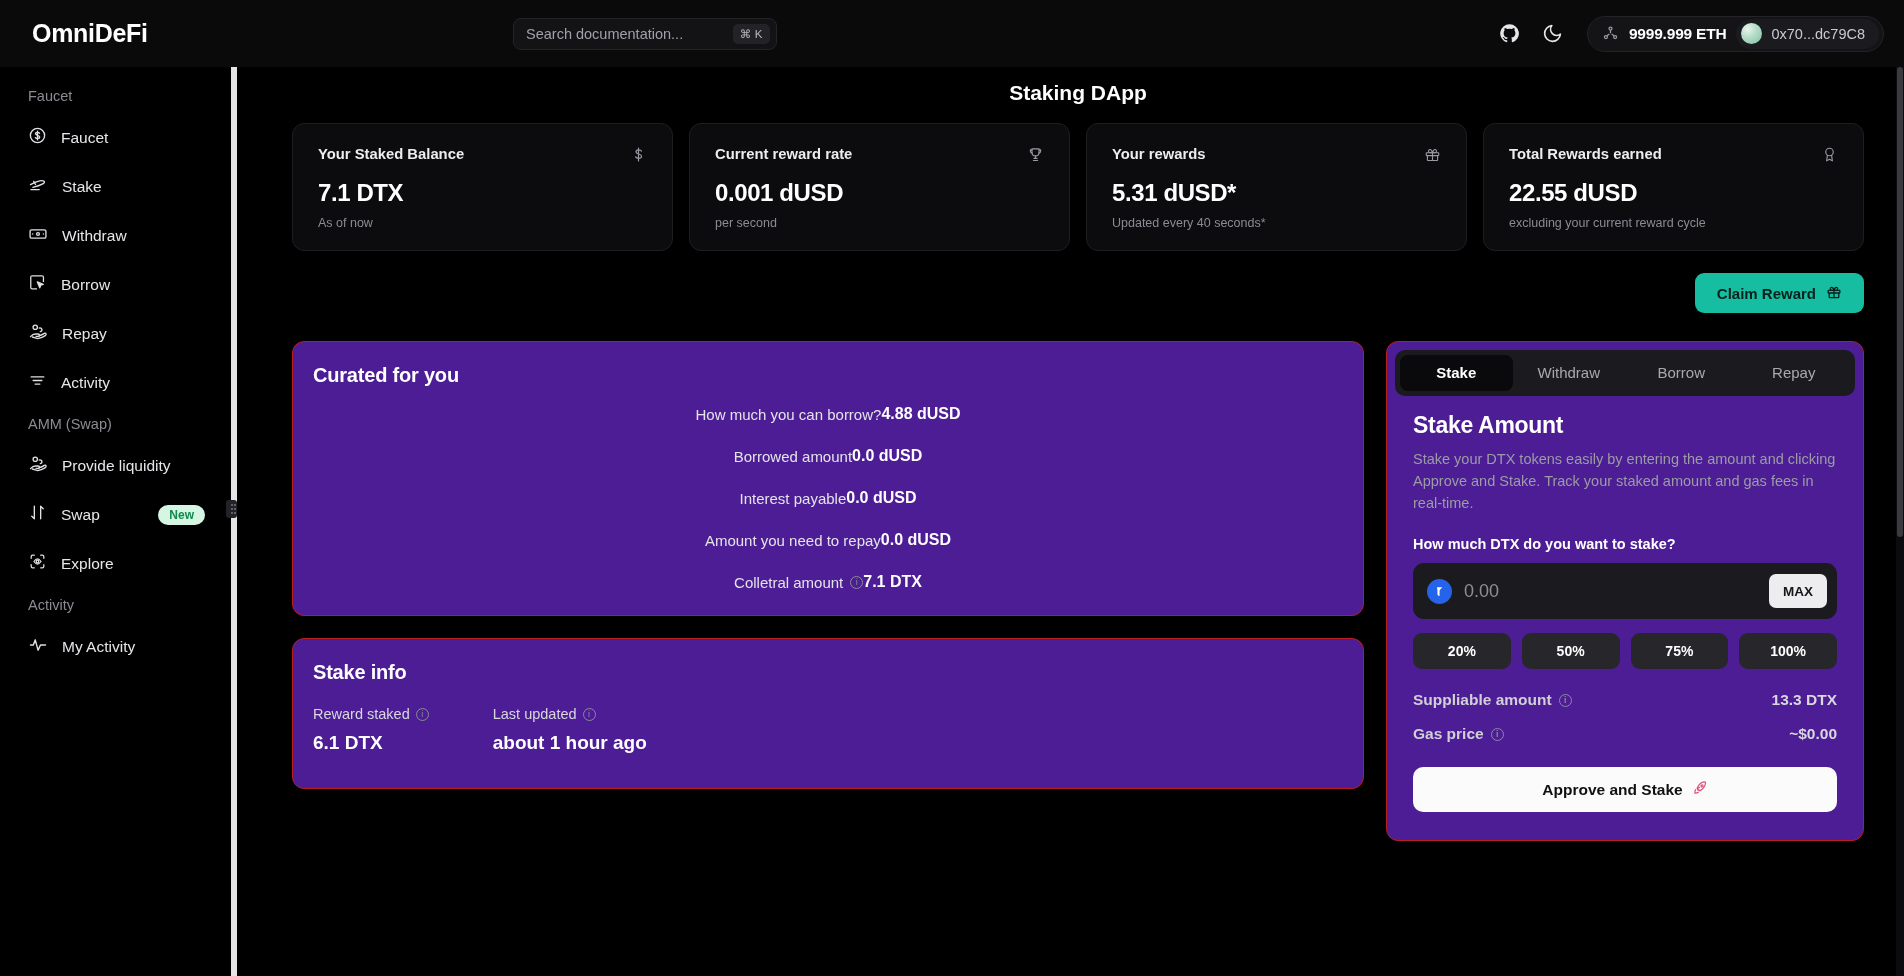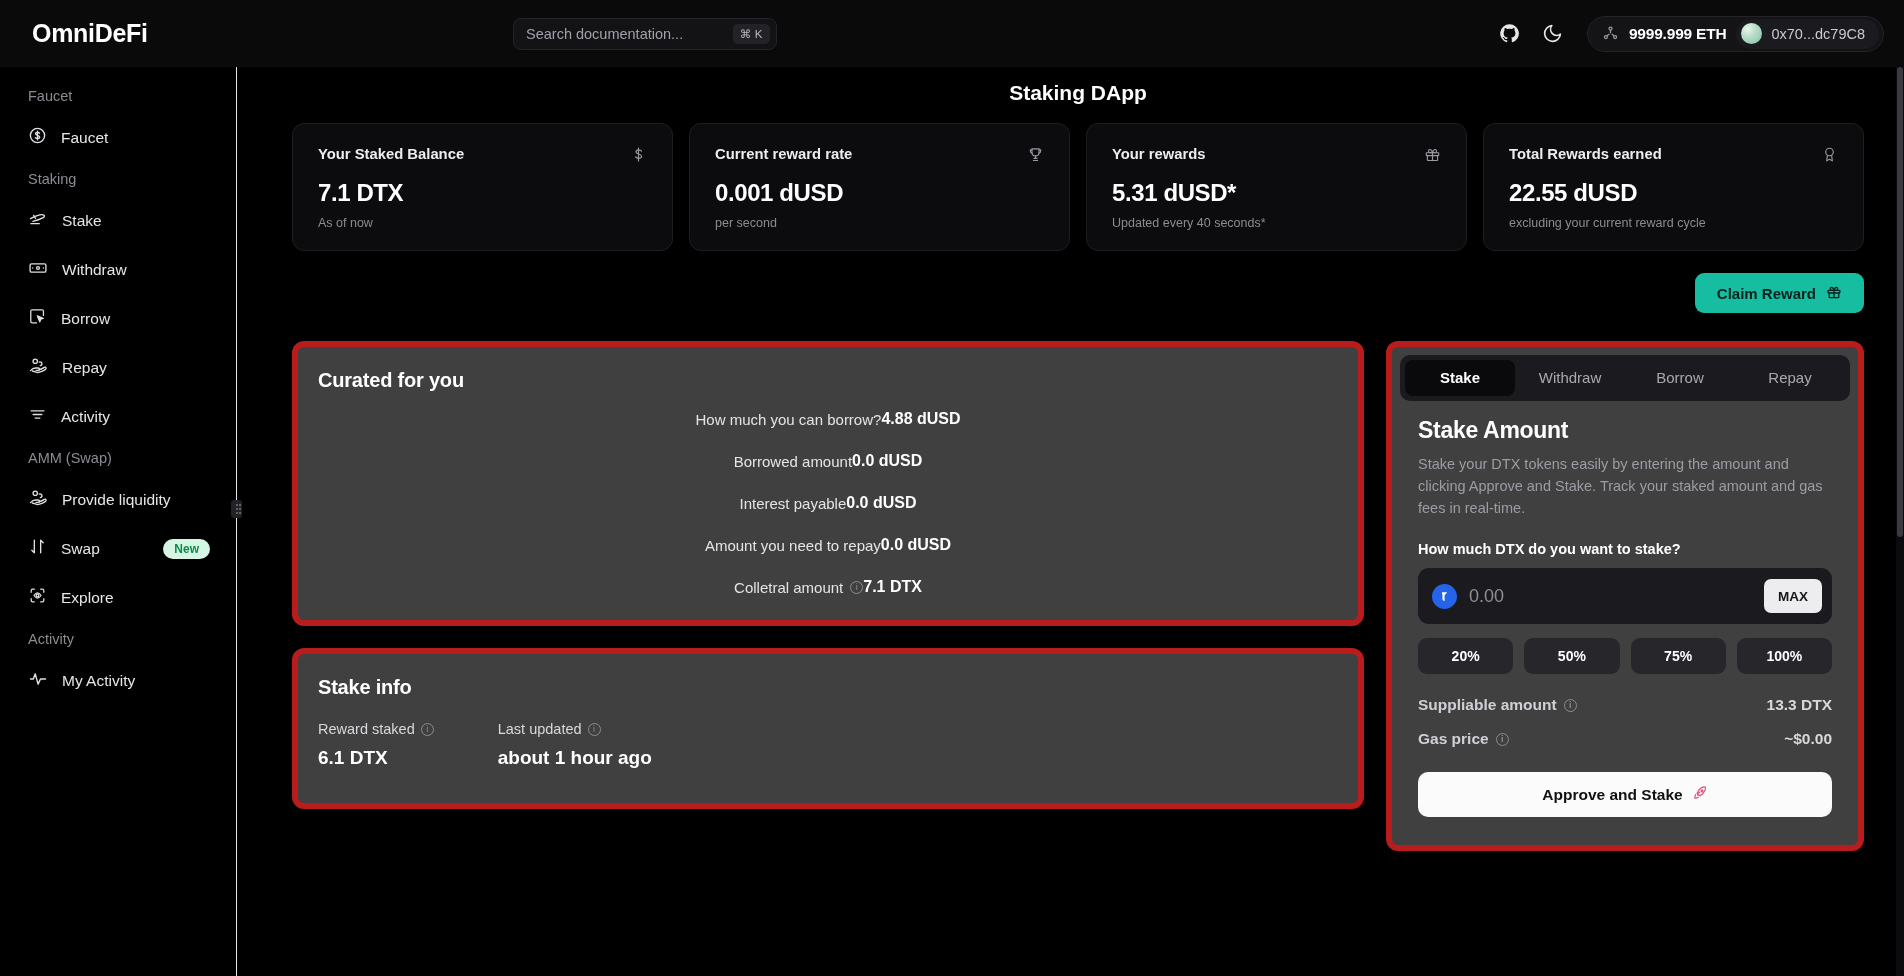--- a/index.html
+++ b/index.html
@@ -58,21 +58,21 @@
     background: radial-gradient(circle at 32% 28%, #e8f5ee 0%, #b6dcc6 42%, #7fc2a3 100%);
   }
   .addr-text { font-size: 14.5px; color: #c9c9cf; }
 
   
   .shell { flex: 1; display: flex; min-height: 0; position: relative; }
 
   
   .sidebar {
     width: 237px; flex: 0 0 237px; background: #000;
-    border-right: 1px solid #e5e5e5;
+    border-right: 6px solid #e5e5e5;
     padding-top: 12px; position: relative;
   }
   .side-group { font-size: 14.5px; color: #8b8b93; padding: 9px 0 9px 28px; }
   .side-item {
     display: flex; align-items: center; gap: 14px;
     height: 49px; padding-left: 28px; cursor: pointer; color: #e6e6ea;
     font-size: 15.5px;
   }
   .side-item .slabel { flex: 1; }
   .badge-new {
@@ -112,21 +112,21 @@
     background: #17bda0; color: #05221d; border: none; border-radius: 9px;
     height: 40px; padding: 0 22px; font-size: 15px; font-weight: 700;
     display: flex; align-items: center; gap: 10px; cursor: pointer;
     font-family: inherit;
   }
 
   .columns { display: flex; gap: 22px; margin-top: 28px; padding-bottom: 40px; align-items: flex-start; }
   .col-left { flex: 1 1 0; min-width: 0; display: flex; flex-direction: column; gap: 22px; }
   .col-right { flex: 0 0 478px; }
 
-  .panel { background: #404040; border: 6px solid #b91c1c; border-radius: 12px; }
+  .panel { background: #4c1d95; border: 1px solid #b91c1c; border-radius: 12px; }
   .panel-title { font-size: 20px; font-weight: 600; padding: 22px 20px 6px; letter-spacing: -.2px; }
 
   .kv-row {
     display: flex; align-items: center; justify-content: center;
     padding: 12px 20px; font-size: 15px;
   }
   .kv-key { color: #e4e4e8; display: flex; align-items: center; gap: 7px; }
   .kv-val { font-weight: 700; font-size: 16px; }
   .info-i {
     width: 13px; height: 13px; border: 1px solid #8b8b93; border-radius: 50%;
@@ -249,21 +249,20 @@
     <div class="side-item">
       <span>
         <svg width="19" height="19" viewBox="0 0 24 24" fill="none" stroke="#e0e0e5" stroke-width="1.7">
             <circle cx="12" cy="12" r="9"></circle>
             <path d="M12 6.4v11.2M14.6 9.2c-.5-.8-1.5-1.2-2.6-1.2-1.4 0-2.5.7-2.5 1.9 0 2.6 5.2 1.4 5.2 4.1 0 1.2-1.1 2-2.7 2-1.2 0-2.2-.5-2.7-1.3" stroke-linecap="round"></path>
           </svg>
       </span>
       <span class="slabel">Faucet</span>
     </div>
 
-    <div class="side-group">Staking</div>
     <div class="side-item">
       <span>
         <svg width="20" height="20" viewBox="0 0 24 24" fill="none" stroke="#e0e0e5" stroke-width="1.6" stroke-linecap="round" stroke-linejoin="round">
             <path d="M3 11.5c3.4-2 7.4-3.6 11-4.4 2.4-.5 4.2-.4 5.3.4 1.1.8.3 2.2-1.6 3.2-2.8 1.5-7.5 3.1-11.8 4.1"></path>
             <path d="M6.8 7.6 9 11.4"></path>
             <path d="M3.5 17.5h10"></path>
           </svg>
       </span>
       <span class="slabel">Stake</span>
     </div>

